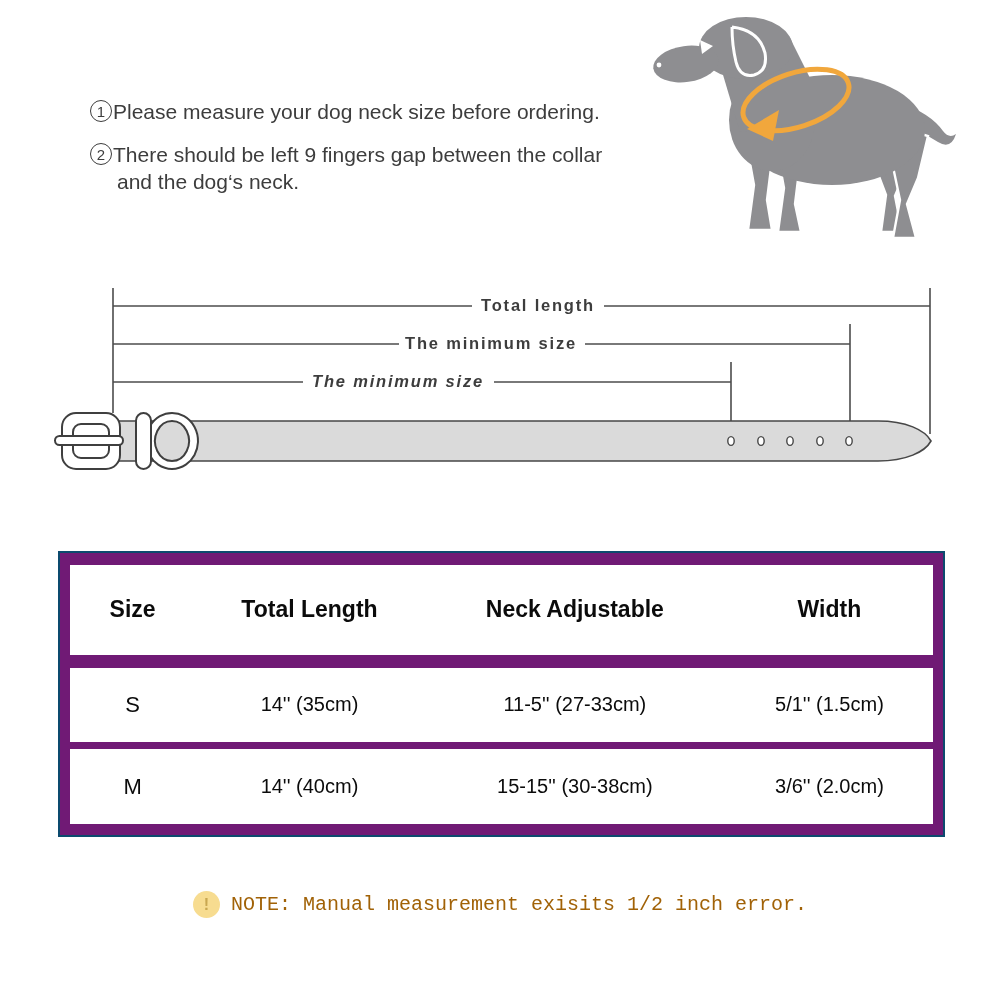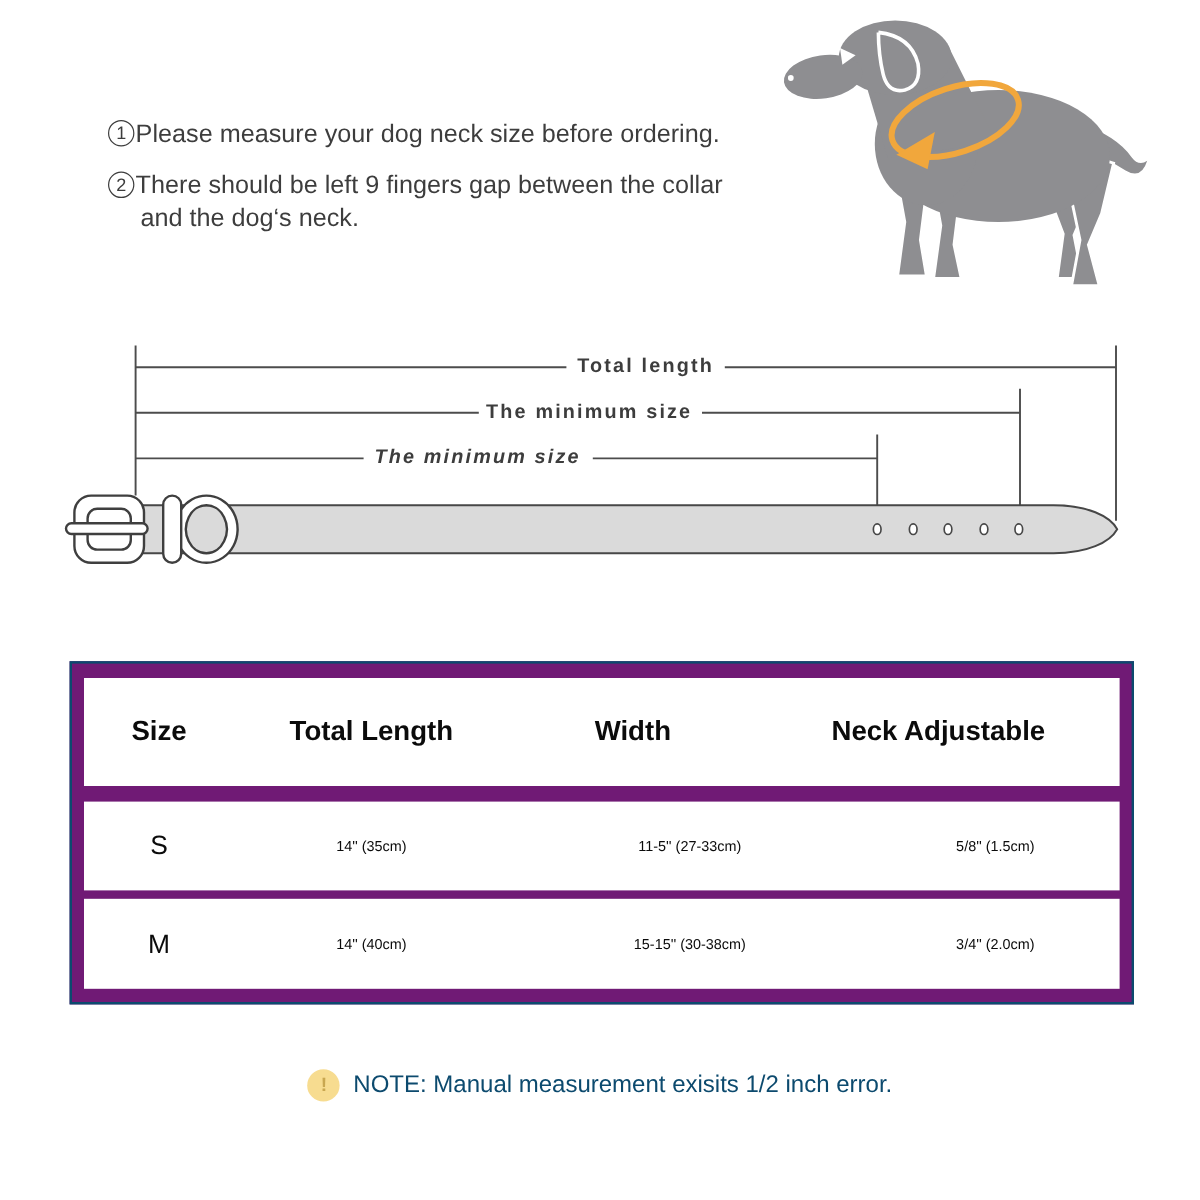--- a/index.html
+++ b/index.html
@@ -27,29 +27,29 @@
               background:#701a75;border:2px solid #0c4a6e;box-sizing:border-box;
               padding:12px 10px 11px 10px;display:flex;flex-direction:column;}
   .band{background:#ffffff;display:flex;align-items:center;}
   .band.header{height:91px;margin-bottom:13px;}
   .band.row{height:76px;}
   .band.row + .band.row{margin-top:7px;}
   .cell{text-align:center;color:#0b0b0b;}
   .c0{width:14.5%;} .c1{width:26.5%;} .c2{width:35%;} .c3{width:24%;}
   .band.header .cell{font-weight:bold;font-size:23px;}
   .band.row .c0{font-size:22px;}
-  .band.row .c1,.band.row .c2,.band.row .c3{font-size:12px;}
+  .band.row .c1,.band.row .c2,.band.row .c3{font-size:20px;}
 
   
   .note{position:absolute;left:0;top:891px;width:100%;display:flex;justify-content:center;
         align-items:center;gap:11px;}
   .note-icon{width:27px;height:27px;border-radius:50%;background:#f7dc90;color:#c9a750;
              display:inline-flex;align-items:center;justify-content:center;
              font-size:16px;font-weight:bold;flex:0 0 auto;}
-  .note-text{font-size:20px;color:#0c4a6e;}
+  .note-text{font-size:20px;color:#a16207;font-family:Liberation Mono, monospace;}
 </style>
 </head>
 <body>
 
 <div class="canvas">
 
   <div class="instructions">
     <p><span class="num">1</span><span>Please measure your dog neck size before ordering.</span></p>
     <p><span class="num">2</span><span>There should be left 9 fingers gap between the collar and the dog‘s neck.</span></p>
   </div>
@@ -122,34 +122,34 @@
   </svg>
 
   <span class="mlabel" style="left:538px;top:296px;">Total length</span>
   <span class="mlabel" style="left:491px;top:334px;">The minimum size</span>
   <span class="mlabel" style="left:398px;top:372px;font-style:italic;">The minimum size</span>
 
   <div class="size-table">
     <div class="band header">
       <div class="cell c0">Size</div>
       <div class="cell c1">Total Length</div>
+      <div class="cell c2">Neck Adjustable</div>
       <div class="cell c3">Width</div>
-      <div class="cell c2">Neck Adjustable</div>
     </div>
     <div class="band row">
       <div class="cell c0">S</div>
       <div class="cell c1">14'' (35cm)</div>
       <div class="cell c2">11-5'' (27-33cm)</div>
-      <div class="cell c3">5/8'' (1.5cm)</div>
+      <div class="cell c3">5/1'' (1.5cm)</div>
     </div>
     <div class="band row">
       <div class="cell c0">M</div>
       <div class="cell c1">14'' (40cm)</div>
       <div class="cell c2">15-15'' (30-38cm)</div>
-      <div class="cell c3">3/4'' (2.0cm)</div>
+      <div class="cell c3">3/6'' (2.0cm)</div>
     </div>
   </div>
 
   <div class="note">
     <span class="note-icon">!</span>
     <span class="note-text">NOTE: Manual measurement exisits 1/2 inch error.</span>
   </div>
 
 </div>
 

